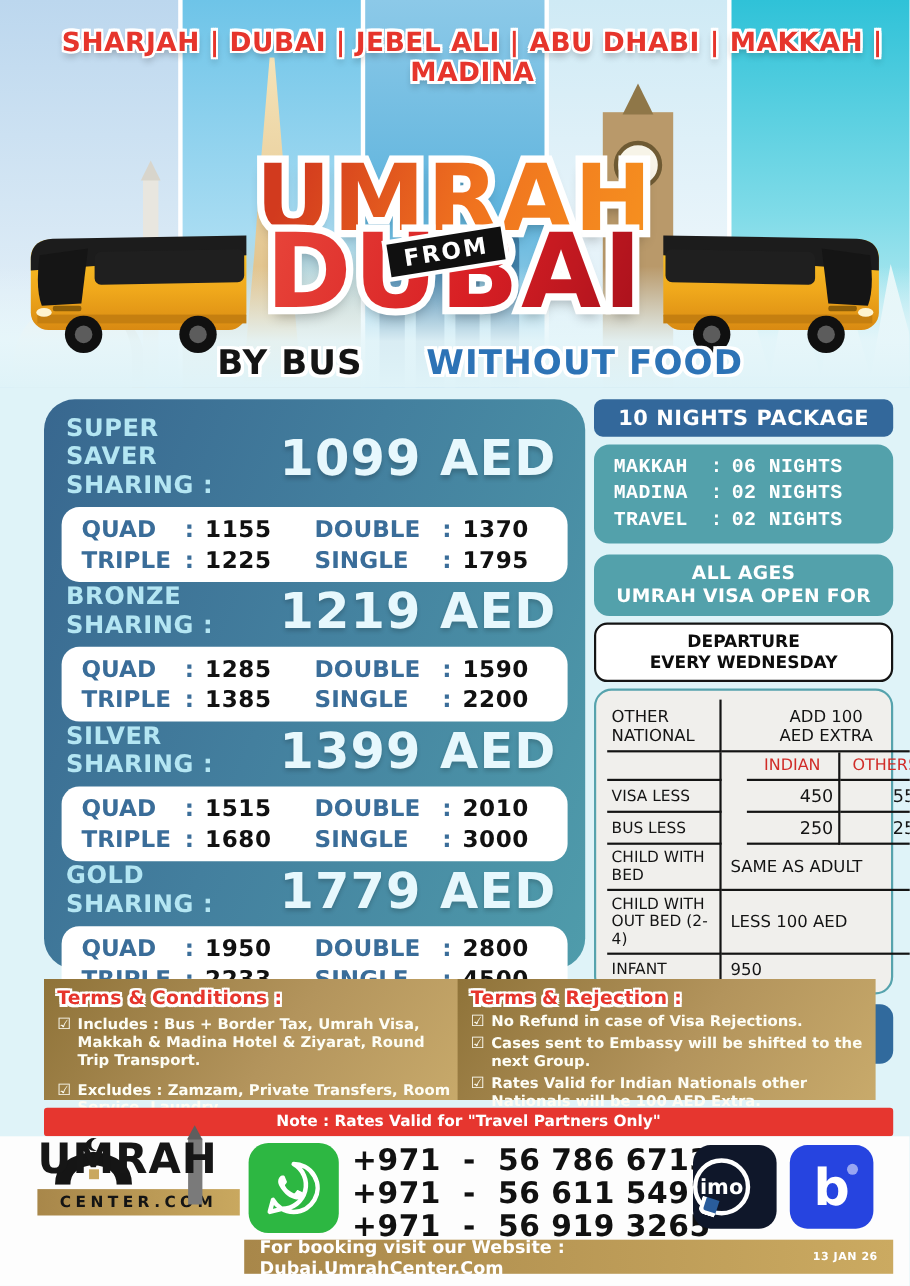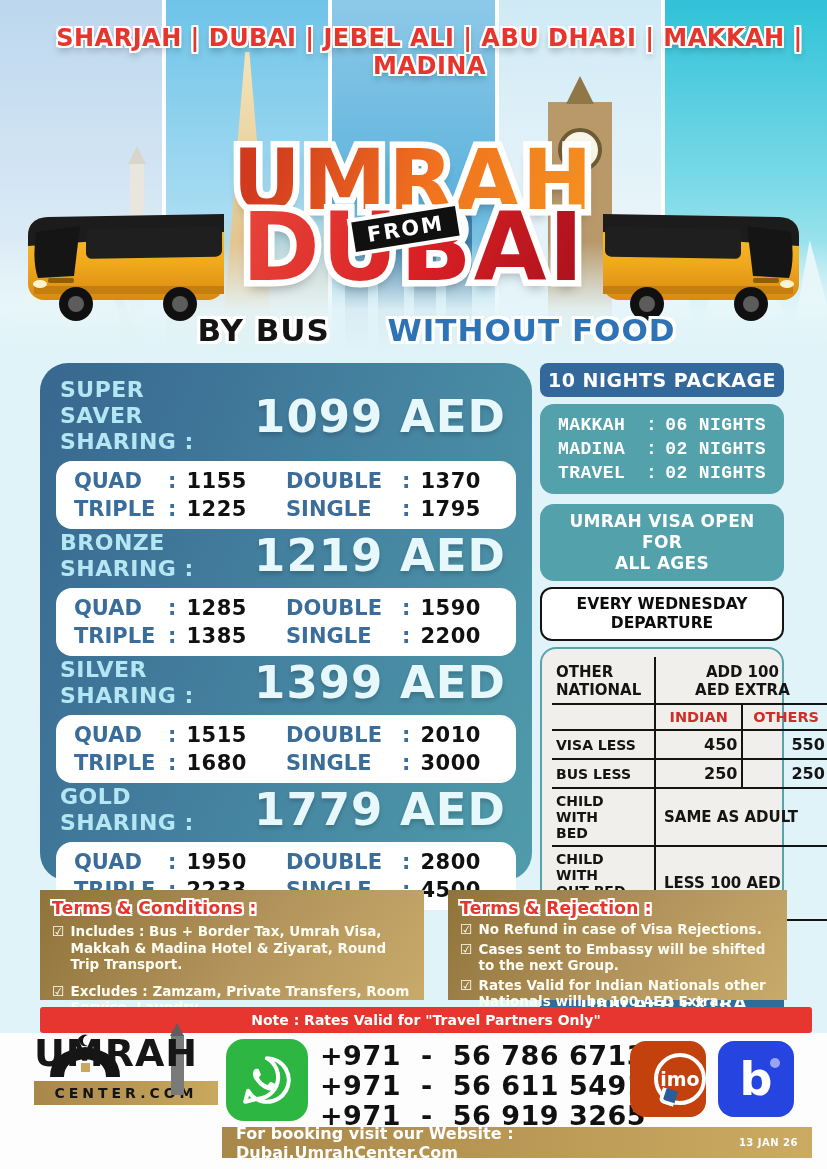--- a/index.html
+++ b/index.html
@@ -70,50 +70,50 @@
   .tier-rates { background:#fff; border-radius:16px; margin-top:6px; padding:8px 18px; display:flex; }
   .rates-col { flex:1; display:flex; flex-direction:column; gap:4px; }
   .rate-row { display:flex; align-items:baseline; }
   .rate-label { font-size:21px; font-weight:900; color:#3a6d99; }
   .col-a .rate-label { width:94px; }
   .col-b .rate-label { width:116px; }
   .rate-colon { font-size:21px; font-weight:900; color:#3a6d99; margin-right:10px; }
   .rate-value { font-size:21px; font-weight:900; color:#111; letter-spacing:.5px; }
 
   
-  .right-col { position:absolute; left:540px; top:363px; width:244px; }
+  .right-col { position:absolute; left:540px; top:363px; width:272px; }
   .pkg-header { background:#33689b; border-radius:8px; height:34px; display:flex; align-items:center; justify-content:center;
     color:#fff; font-size:19px; font-weight:900; letter-spacing:.5px; }
   .nights-box { margin-top:7px; background:#53a1ab; border-radius:14px; padding:9px 18px;font-family:Liberation Mono, monospace; }
   .night-row { display:flex; color:#fff; font-size:18px; font-weight:900; line-height:24px; letter-spacing:.4px; }
   .night-label { width:88px; }
   .night-colon { margin-right:8px; }
   .visa-box { margin-top:10px; background:#53a1ab; border-radius:14px; padding:7px 8px; text-align:center;
     color:#fff; font-size:17px; font-weight:900; line-height:21px; letter-spacing:.3px; }
   .wed-box { margin-top:6px; background:#fff; border:2px solid #141414; border-radius:12px; padding:6px 6px; text-align:center;
     color:#0d0d0d; font-size:15.5px; font-weight:900; line-height:19px; }
   .nat-table { margin-top:6px; background:#f0efec; border:2px solid #56a3ad; border-radius:16px; padding:8px 10px; }
   .nt-grid { display:grid; grid-template-columns:104px 1fr 1fr; }
-  .nt-cell { padding:4px 4px; font-weight:700; color:#141414; }
+  .nt-cell { padding:4px 4px; font-weight:400; color:#141414; }
   .nt-c1 { border-right:2px solid #141414; }
   .nt-hb { border-bottom:2px solid #141414; }
   .nt-corner { font-size:15px; line-height:18px; padding-top:6px; }
   .nt-addhdr { grid-column:2/4; font-size:15px; line-height:18px; text-align:center; padding-top:6px; }
   .nt-colhdr { font-size:14.5px; color:#d02c28; text-align:center; }
-  .nt-vline { border-right:2px solid #141414; }
+  .nt-vline { border-right:2px solid #141414;margin-left:23px; }
   .nt-label { font-size:14px; line-height:16px; display:flex; flex-direction:column; justify-content:center; }
   .nt-val { font-size:16px; text-align:right; display:flex; align-items:center; justify-content:center;padding-left:48px; }
   .nt-span { grid-column:2/4; font-size:15px; display:flex; align-items:center; padding-left:8px; }
   .flight-box { margin-top:9px; background:#316a9d; border-radius:12px; padding:5px 6px; text-align:center;
     color:#fff; font-size:18px; font-weight:900; line-height:22px; }
 
   
   .terms-box { position:absolute; top:890px; height:110px; background:linear-gradient(125deg,#8f7339 0%,#b3945c 55%,#c8aa6b 100%); padding:8px 12px; }
   .terms-left { left:40px; width:384px; }
-  .terms-right { left:448px; width:339px; }
+  .terms-right { left:416px; width:380px; }
   .terms-title { font-size:17px; font-weight:900; color:#e6352c; letter-spacing:.3px;
     text-shadow:-2px -2px 0 #fff,2px -2px 0 #fff,-2px 2px 0 #fff,2px 2px 0 #fff,0 -2px 0 #fff,0 2px 0 #fff,-2px 0 0 #fff,2px 0 0 #fff; }
   .terms-item { display:flex; gap:6px; color:#fdfdf4; font-size:13.5px; font-weight:700; line-height:16.5px; margin-top:5px; }
   .terms-item .chk { flex:none; font-size:14px; line-height:16px; }
   .terms-right .terms-item { margin-top:3px; }
 
   
   .note-bar { position:absolute; left:40px; top:1007px; width:772px; height:26px; background:#e6362f; border-radius:3px;
     display:flex; align-items:center; justify-content:center; color:#fff; font-size:14px; font-weight:700; }
 
@@ -122,21 +122,21 @@
   .logo { position:absolute; left:34px; top:6px; width:184px; }
   .logo-art { position:relative; height:44px; }
   .logo-dome { position:absolute; left:8px; top:0; }
   .logo-minaret { position:absolute; right:34px; top:2px; width:13px; height:60px; background:#7a7a7a; z-index:0; }
   .logo-minaret:before { content:""; position:absolute; top:-12px; left:-1px; border-left:7.5px solid transparent; border-right:7.5px solid transparent; border-bottom:13px solid #5e5e5e; }
   .logo-word { position:relative; z-index:1; font-size:38px; font-weight:900; color:#161616; letter-spacing:1px; line-height:40px; margin-top:-6px; }
   .logo-bar { margin-top:4px; background:linear-gradient(90deg,#a8874a,#c9a85f); text-align:center; padding:4px 0; font-size:14px; font-weight:800; color:#141414; letter-spacing:4px; }
   .wa-icon { position:absolute; left:226px; top:6px; width:82px; height:82px; border-radius:18px; background:#2db742; display:flex; align-items:center; justify-content:center; }
   .phones { position:absolute; left:320px; top:8px; }
   .phone-row { display:flex; align-items:baseline; gap:20px; font-size:27px; font-weight:900; color:#111; line-height:30px; letter-spacing:.5px; }
-  .imo-icon { position:absolute; left:630px; top:8px; width:76px; height:76px; border-radius:16px; background:#c2410c; display:flex; align-items:center; justify-content:flex-end; }
+  .imo-icon { position:absolute; left:630px; top:8px; width:76px; height:76px; border-radius:16px; background:#0f172a; display:flex; align-items:center; justify-content:flex-start; }
   .imo-circle { width:52px; height:52px; border:4px solid #fff; border-radius:50%; display:flex; align-items:center; justify-content:center; color:#fff; font-size:19px; font-weight:800; position:relative; }
   .imo-circle:after { content:""; position:absolute; bottom:-4px; left:2px; width:12px; height:12px; background:#2a5d9c; border-left:4px solid #fff; border-bottom:4px solid #fff; transform:rotate(18deg); border-radius:0 0 0 6px; }
   .botim-icon { position:absolute; left:718px; top:8px; width:76px; height:76px; border-radius:16px; background:#2644e0; display:flex; align-items:center; justify-content:center; }
   .botim-b { color:#fff; font-size:46px; font-weight:900; line-height:46px; position:relative; }
   .botim-b:after { content:""; position:absolute; top:2px; right:-8px; width:10px; height:10px; border-radius:50%; background:#98a6f2; }
   .site-bar { position:absolute; left:222px; top:94px; width:590px; height:31px; background:linear-gradient(90deg,#a8874a,#cbaa61);
     display:flex; align-items:center; padding:0 14px; color:#fff; }
   .site-text { font-size:16px; font-weight:700; flex:1; }
   .site-date { font-size:10px; font-weight:800; letter-spacing:.5px; }
 
@@ -392,27 +392,27 @@
         <span>02 NIGHTS</span>
       </div>
     <div class="night-row">
         <span class="night-label">TRAVEL</span>
         <span class="night-colon">:</span>
         <span>02 NIGHTS</span>
       </div>
   </div>
 
   <div class="visa-box">
+    <div>ALL AGES</div>
     <div>UMRAH VISA OPEN FOR</div>
-    <div>ALL AGES</div>
   </div>
 
   <div class="wed-box">
+    <div>DEPARTURE</div>
     <div>EVERY WEDNESDAY</div>
-    <div>DEPARTURE</div>
   </div>
 
   <div class="nat-table">
     <div class="nt-grid">
       <div class="nt-cell nt-c1 nt-hb nt-corner">
         <div>OTHER</div>
         <div>NATIONAL</div>
       </div>
       <div class="nt-cell nt-hb nt-addhdr">
         <div>ADD 100</div>

